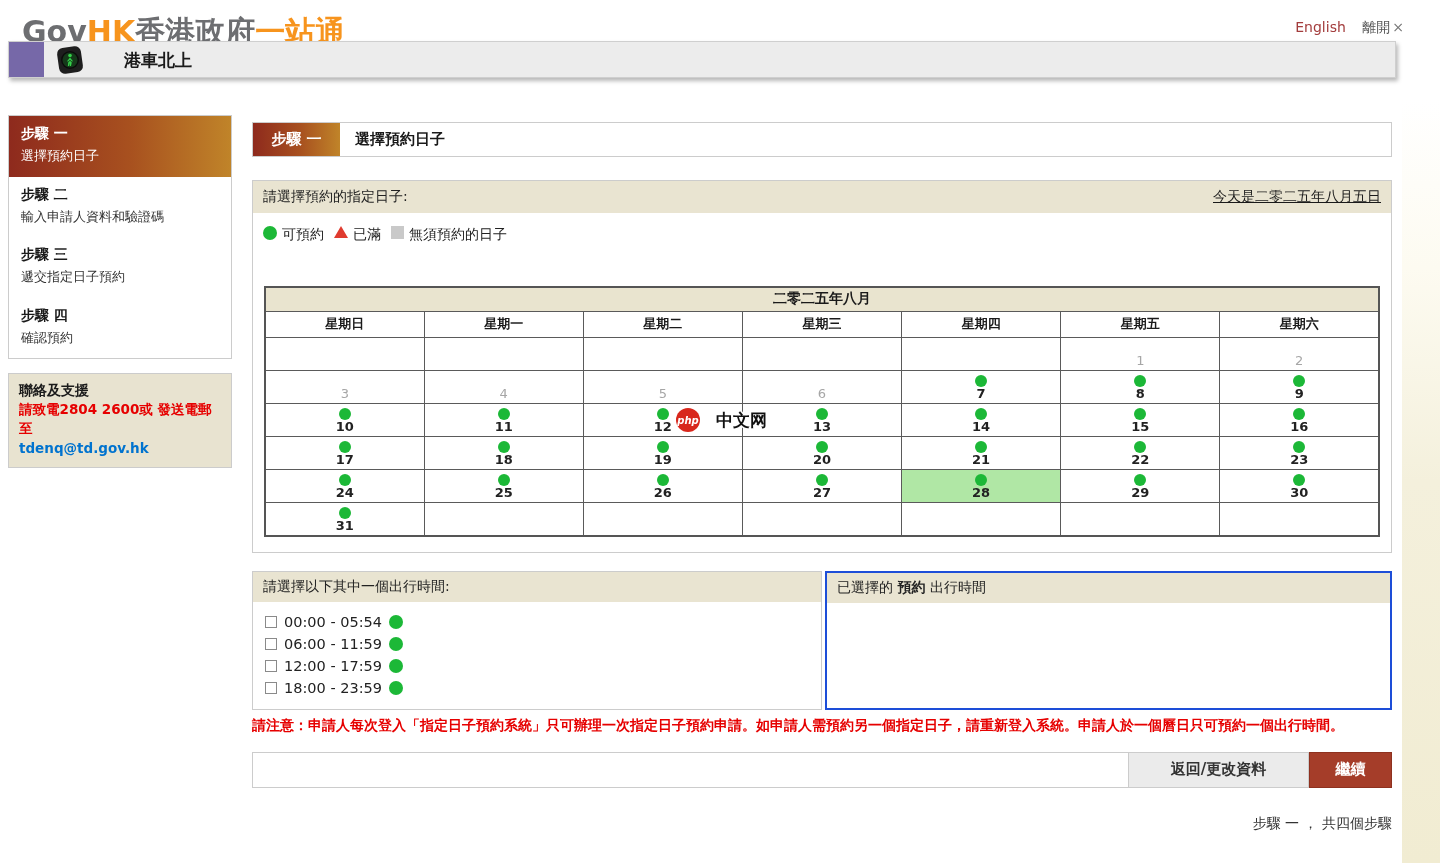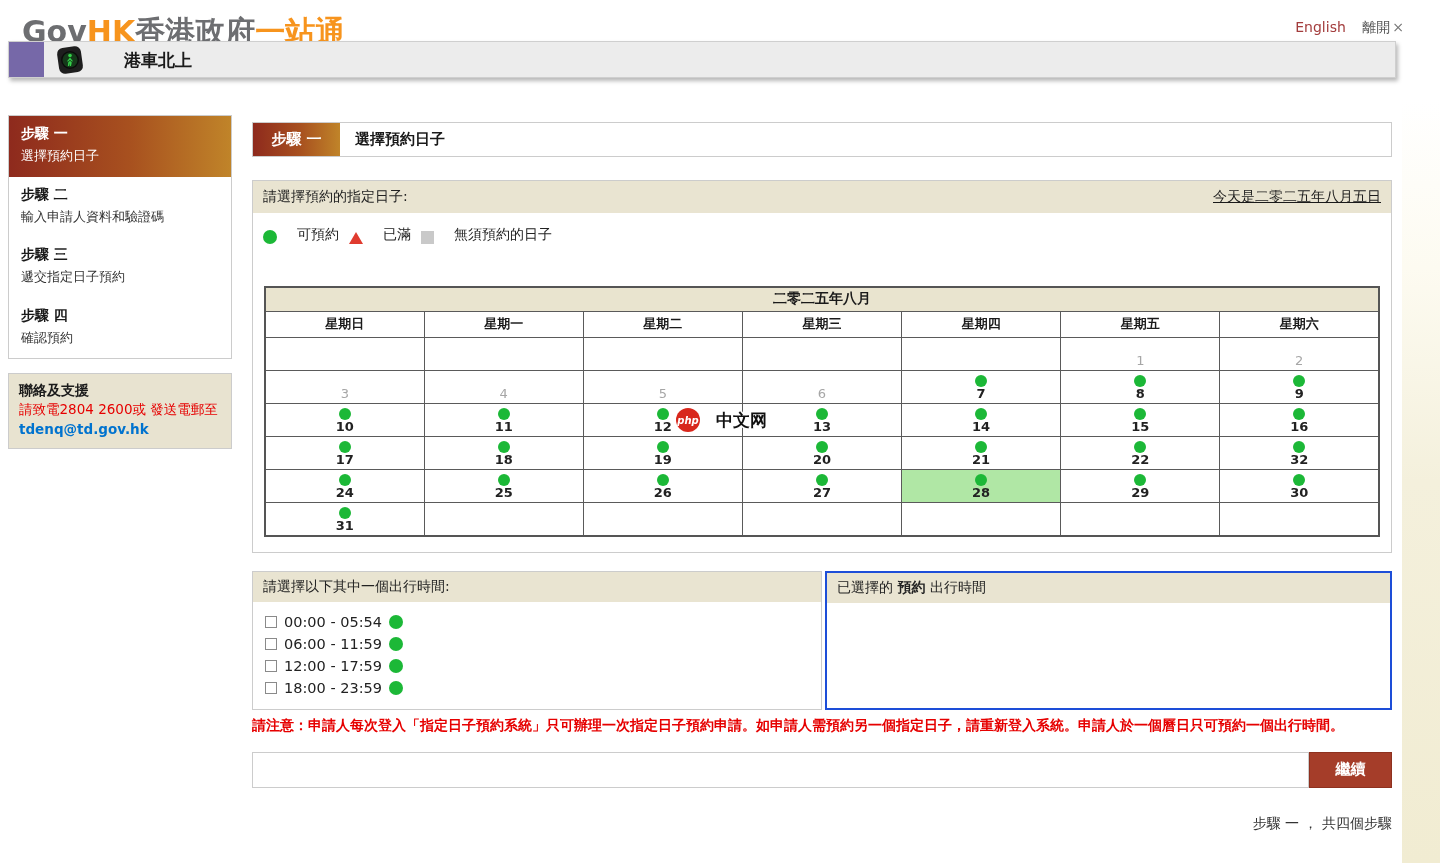--- a/index.html
+++ b/index.html
@@ -25,36 +25,36 @@
   
   .sidebar { position: absolute; left: 8px; top: 115px; width: 224px; }
   .steps-box { border: 1px solid #ccc; background: #fff; }
   .step-item { padding: 9px 12px 12px 12px; }
   .step-item.active { background: linear-gradient(90deg, #8e2a1d 0%, #a8511f 55%, #c08429 100%); color: #fff; }
   .step-num { font-size: 14px; font-weight: bold; margin-bottom: 4px; color: #1a1a1a; }
   .step-label { font-size: 13px; color: #333; line-height: 1.35; }
   .step-item.active .step-num, .step-item.active .step-label { color: #fff; }
   .contact-box { margin-top: 14px; border: 1px solid #ccc; background: #e8e3d0; padding: 8px 10px 10px 10px; }
   .contact-title { font-size: 14px; font-weight: bold; color: #1a1a1a; }
-  .contact-red { font-size: 13.5px; font-weight: normal; color: #e60000; line-height: 1.4; }
+  .contact-red { font-size: 13.5px; font-weight: bold; color: #e60000; line-height: 1.4; }
   .contact-email { font-size: 13.5px; font-weight: bold; color: #0073cf; text-decoration: none; cursor: pointer; display: inline-block; margin-top: 1px; }
 
   
   .main { position: absolute; left: 252px; top: 122px; width: 1140px; }
 
   .step-header { height: 35px; border: 1px solid #ccc; background: #fff; display: flex; align-items: stretch; }
   .step-badge { width: 87px; background: linear-gradient(90deg, #8e2a1d 0%, #a8511f 55%, #c08429 100%); color: #fff; font-size: 15px; font-weight: bold; display: flex; align-items: center; justify-content: center; }
   .step-title { font-size: 15px; font-weight: bold; color: #1a1a1a; display: flex; align-items: center; margin-left: 15px; }
 
   .cal-panel { margin-top: 23px; border: 1px solid #ccc; background: #fff; padding-bottom: 15px; }
   .cal-panel-header { background: #e9e4d1; padding: 7px 10px; display: flex; justify-content: space-between; align-items: center; }
   .cal-prompt { font-size: 14px; color: #222; }
   .today-link { font-size: 14px; color: #1a1a1a; text-decoration: underline; cursor: pointer; }
   .legend { padding: 13px 10px 0 10px; display: flex; align-items: center; gap: 6px; }
-  .legend-item { display: flex; align-items: flex-end; gap: 20px; margin-right: 4px; }
+  .legend-item { display: flex; align-items: flex-start; gap: 5px; margin-right: 4px; }
   .legend-label { font-size: 14px; color: #222; }
   .legend-icon { display: inline-block; }
   .green-circle-icon { width: 14px; height: 14px; border-radius: 50%; background: #1cb837; }
   .red-triangle-icon { width: 0; height: 0; border-left: 7px solid transparent; border-right: 7px solid transparent; border-bottom: 12px solid #e03b2f; }
   .gray-square-icon { width: 13px; height: 13px; background: #c9c9c9; }
 
   table.calendar { width: calc(100% - 22px); margin: 42px 11px 0 11px; border-collapse: collapse; border: 2px solid #555; }
   table.calendar th, table.calendar td { border: 1px solid #5a5a5a; }
   th.month { background: #e9e4cf; font-size: 14px; font-weight: bold; color: #1a1a1a; padding: 2px 0 3px 0; }
   #weekday-row th { background: #fff; font-size: 13px; font-weight: bold; color: #1a1a1a; padding: 3px 0 4px 0; width: 14.28%; }
@@ -278,21 +278,21 @@
               <td>
                 <span class="dot"></span>
                 <div class="day-num">21</div>
               </td>
               <td>
                 <span class="dot"></span>
                 <div class="day-num">22</div>
               </td>
               <td>
                 <span class="dot"></span>
-                <div class="day-num">32</div>
+                <div class="day-num">23</div>
               </td>
             </tr>
             <tr>
               <td>
                 <span class="dot"></span>
                 <div class="day-num">24</div>
               </td>
               <td>
                 <span class="dot"></span>
                 <div class="day-num">25</div>
@@ -367,20 +367,21 @@
           <span>出行時間</span>
         </div>
         <div class="sel-body"></div>
       </div>
     </div>
 
     <div class="notice">請注意：申請人每次登入「指定日子預約系統」只可辦理一次指定日子預約申請。如申請人需預約另一個指定日子，請重新登入系統。申請人於一個曆日只可預約一個出行時間。</div>
 
     <div class="button-bar">
       <div class="btn-spacer"></div>
+      <button class="back-btn">返回/更改資料</button>
       <button class="continue-btn">繼續</button>
     </div>
 
     <div class="footer-step">步驟 一 ， 共四個步驟</div>
 
   </div>
 
   <div class="right-strip"></div>
 
   <div class="watermark">

